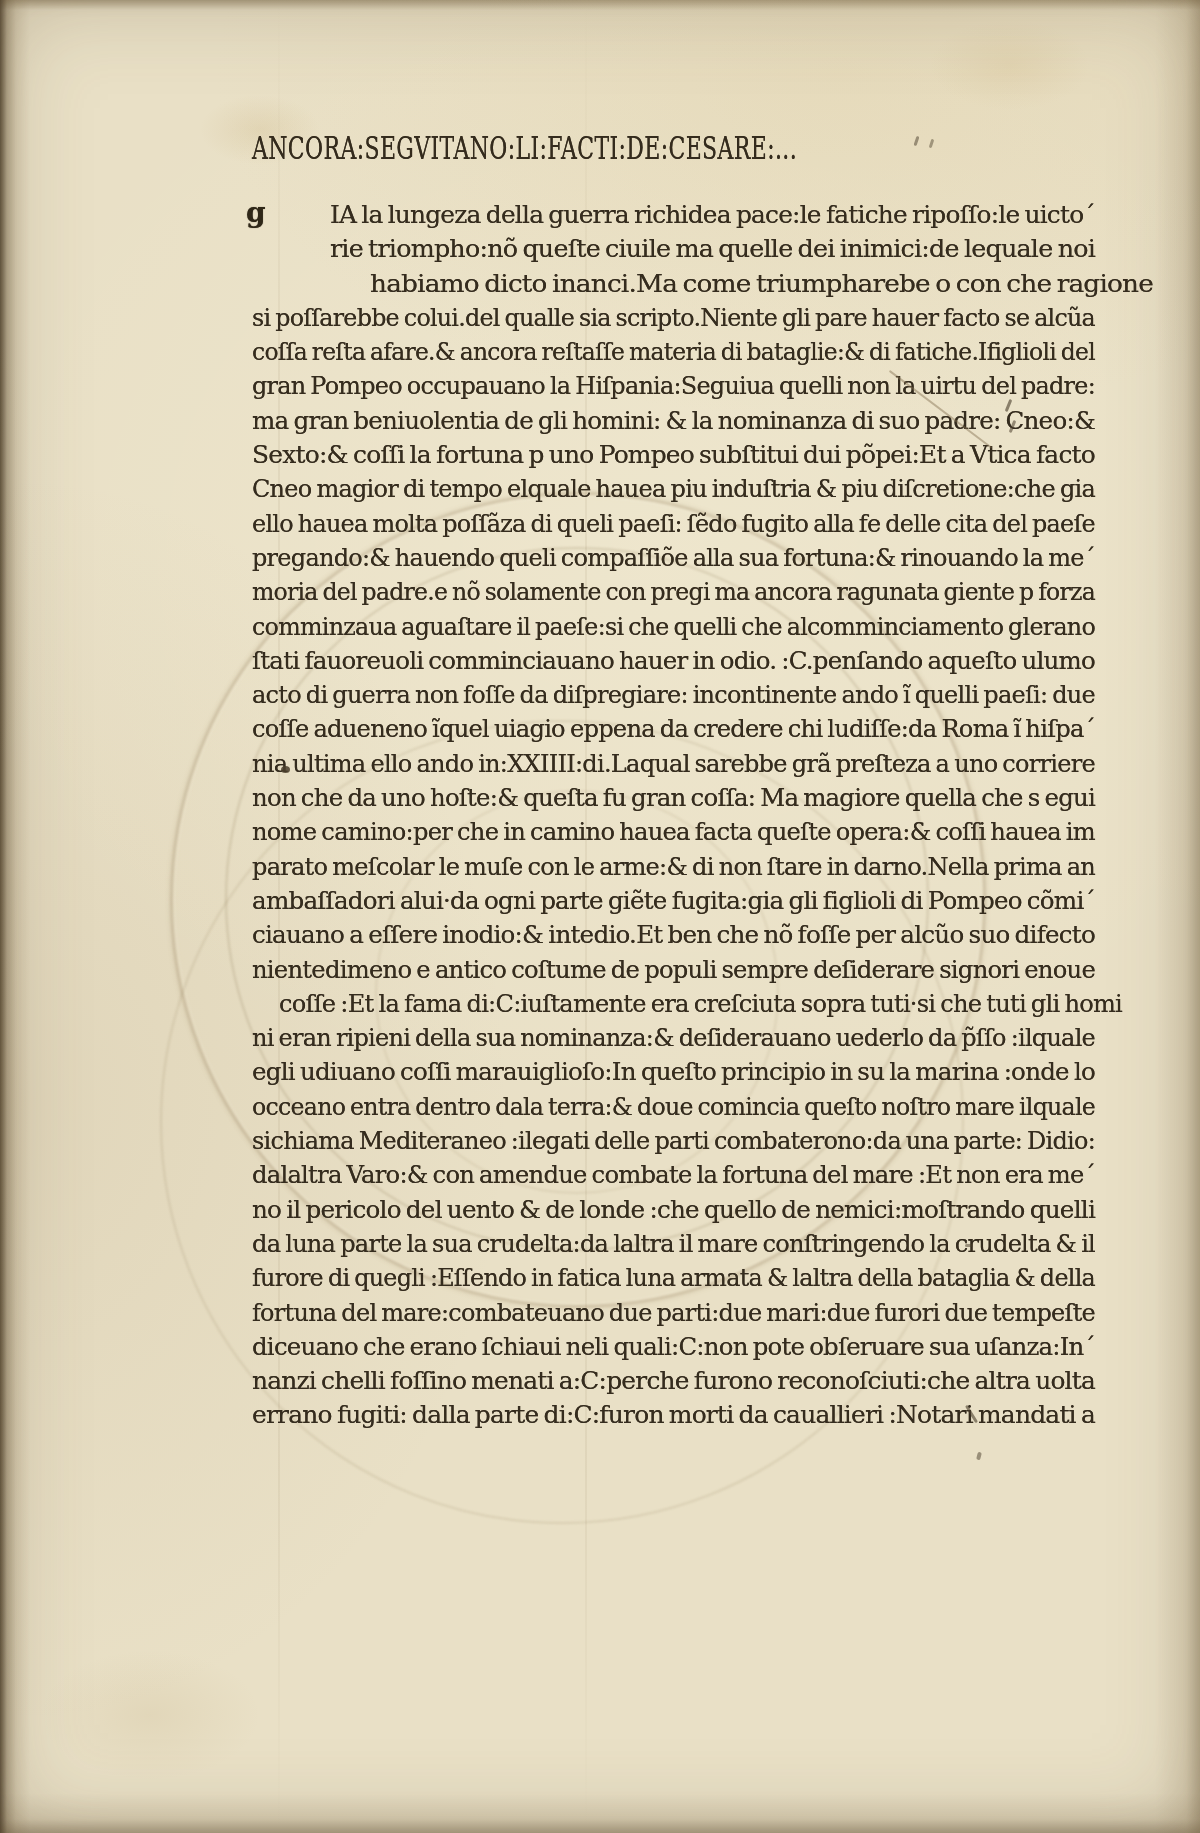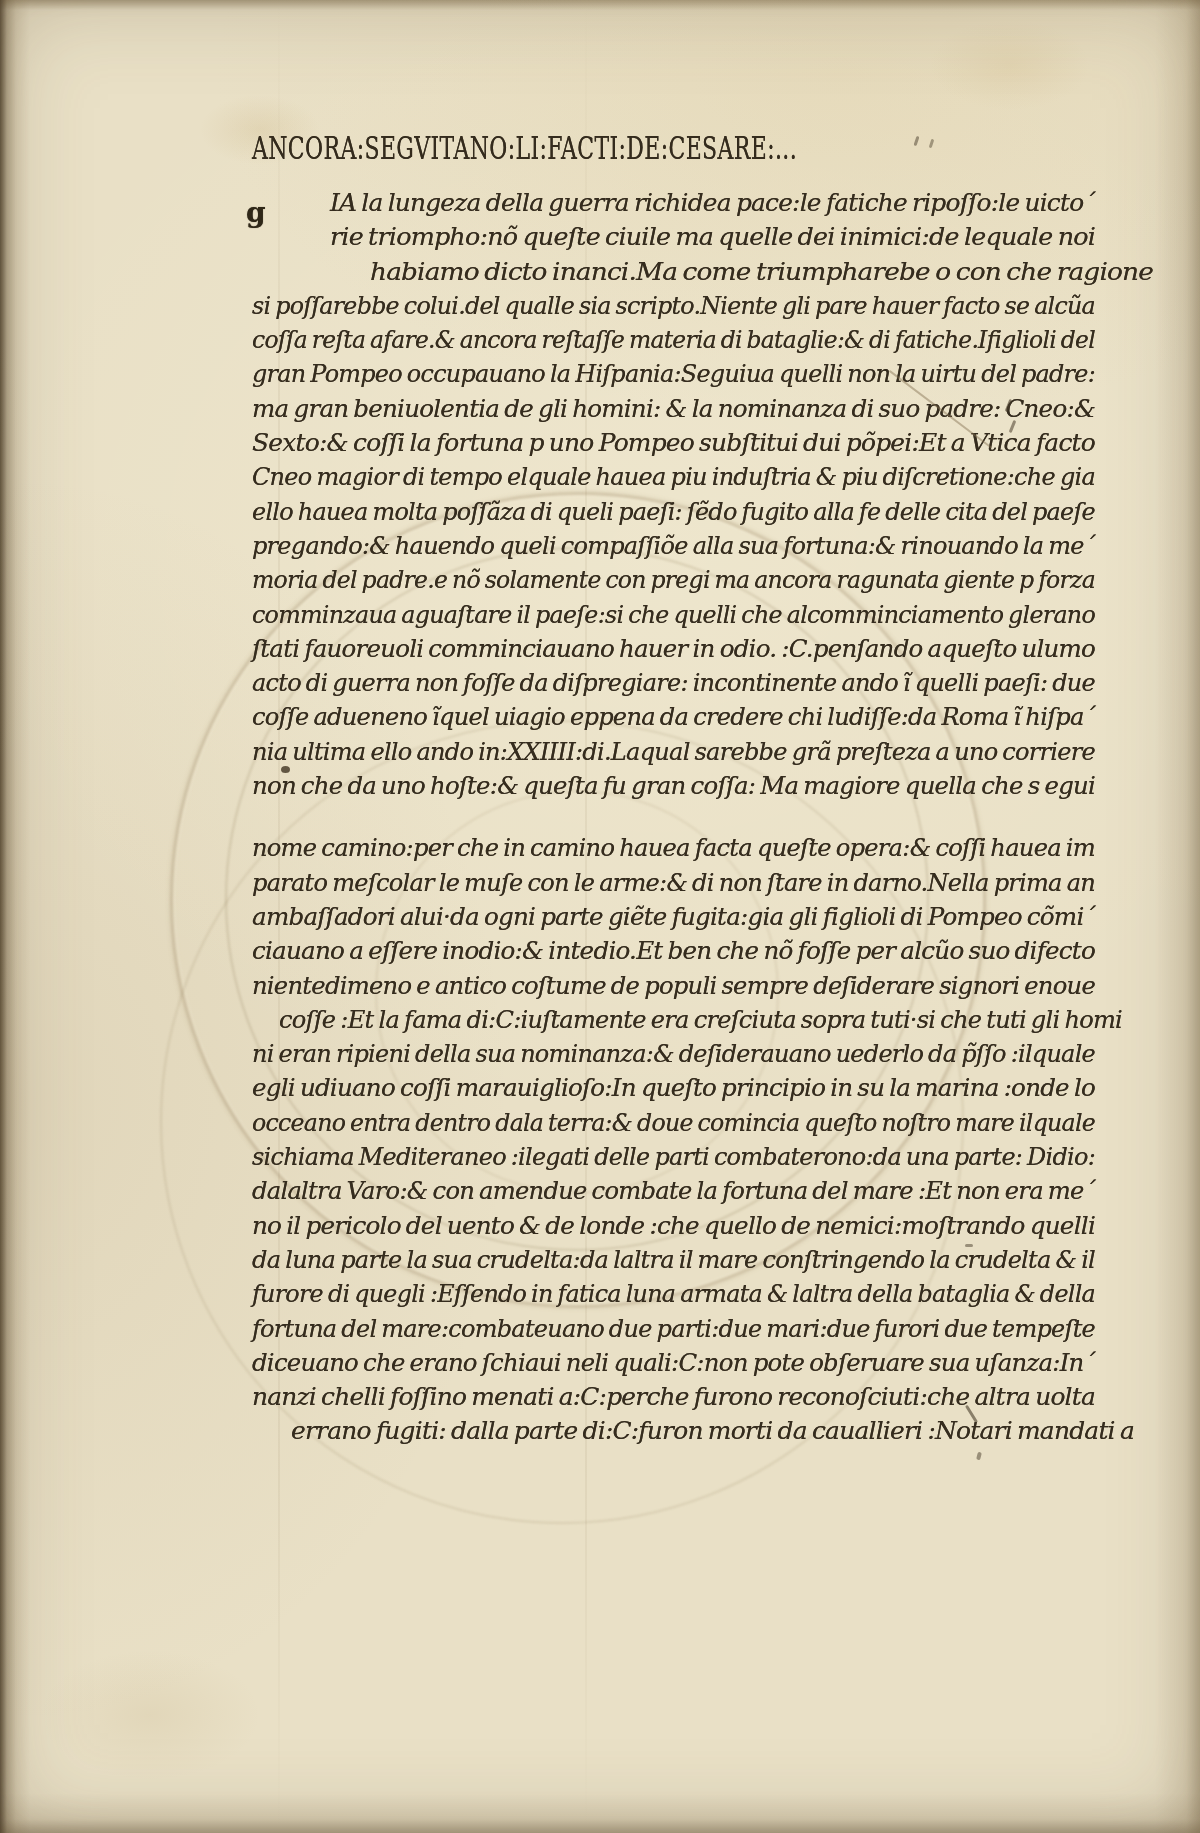--- a/index.html
+++ b/index.html
@@ -23,21 +23,21 @@
     background:linear-gradient(180deg, rgba(0,0,0,0), rgba(140,120,85,0.10) 20%, rgba(140,120,85,0.10) 80%, rgba(0,0,0,0));}
   .heading{
     position:absolute;left:252px;top:130px;
     font-size:31px;letter-spacing:0.5px;white-space:nowrap;display:inline-block;
     transform-origin:0 50%;color:#342b1d;text-shadow:0 0 0.7px rgba(52,43,29,0.85);
   }
   .guide-letter{
     position:absolute;left:246px;top:196px;font-size:28px;font-weight:bold;
     color:#2f2718;text-shadow:0 0 0.8px rgba(47,39,24,0.9);
   }
-  .textblock{position:absolute;left:252px;top:186px;width:860px;font-style:italic;}
+  .textblock{position:absolute;left:252px;top:198px;width:860px;}
   .textline{
     display:block;height:34.3px;line-height:34.3px;font-size:25px;
     letter-spacing:-0.8px;word-spacing:-2px;white-space:nowrap;
     text-shadow:0 0 0.6px rgba(53,44,30,0.85);
   }
   .textline > span{display:inline-block;white-space:nowrap;transform-origin:0 50%;}
   
   .wm{position:absolute;border-radius:50%;pointer-events:none;filter:blur(1px);}
   .wm.outer {left:170px;top:492px;width:810px;height:810px;border:3px solid rgba(138,117,80,0.26);
      box-shadow:0 0 4px rgba(160,140,100,0.25), inset 0 0 4px rgba(255,250,230,0.35);}
@@ -81,38 +81,38 @@
       <div class="textline" style="padding-left: 0px;"><span style="transform: scaleX(0.961317);">Cneo magior di tempo elquale hauea piu induſtria &amp; piu diſcretione:che gia</span></div>
       <div class="textline" style="padding-left: 0px;"><span style="transform: scaleX(0.957853);">ello hauea molta poſſãza di queli paeſi: ſẽdo fugito alla fe delle cita del paeſe</span></div>
       <div class="textline" style="padding-left: 0px;"><span style="transform: scaleX(0.961163);">pregando:&amp; hauendo queli compaſſiõe alla sua fortuna:&amp; rinouando la me´</span></div>
       <div class="textline" style="padding-left: 0px;"><span style="transform: scaleX(0.942146);">moria del padre.e nõ solamente con pregi ma ancora ragunata giente p forza</span></div>
       <div class="textline" style="padding-left: 0px;"><span style="transform: scaleX(0.952509);">comminzaua aguaſtare il paeſe:si che quelli che alcomminciamento glerano</span></div>
       <div class="textline" style="padding-left: 0px;"><span style="transform: scaleX(0.980981);">ſtati fauoreuoli comminciauano hauer in odio. :C.penſando aqueſto ulumo</span></div>
       <div class="textline" style="padding-left: 0px;"><span style="transform: scaleX(0.961386);">acto di guerra non foſſe da diſpregiare: incontinente ando ĩ quelli paeſi: due</span></div>
       <div class="textline" style="padding-left: 0px;"><span style="transform: scaleX(0.967593);">coſſe adueneno ĩquel uiagio eppena da credere chi ludiſſe:da Roma ĩ hiſpa´</span></div>
       <div class="textline" style="padding-left: 0px;"><span style="transform: scaleX(0.963945);">nia ultima ello ando in:XXIIII:di.Laqual sarebbe grã preſteza a uno corriere</span></div>
       <div class="textline" style="padding-left: 0px;"><span style="transform: scaleX(0.977126);">non che da uno  hoſte:&amp; queſta fu gran coſſa: Ma magiore quella che s egui</span></div>
-      <div class="textline" style="padding-left: 0px; margin-top: 28px;"><span style="transform: scaleX(0.968618);">nome camino:per che in camino hauea facta queſte opera:&amp; coſſi hauea im</span></div>
+      <div class="textline" style="padding-left: 0px;"><span style="transform: scaleX(0.968618);">nome camino:per che in camino hauea facta queſte opera:&amp; coſſi hauea im</span></div>
       <div class="textline" style="padding-left: 0px;"><span style="transform: scaleX(0.964307);">parato meſcolar le muſe con le arme:&amp; di non ſtare in darno.Nella prima an</span></div>
       <div class="textline" style="padding-left: 0px;"><span style="transform: scaleX(0.984202);">ambaſſadori alui·da ogni parte giẽte fugita:gia gli figlioli di Pompeo cõmi´</span></div>
       <div class="textline" style="padding-left: 0px;"><span style="transform: scaleX(0.985587);">ciauano a eſſere inodio:&amp; intedio.Et ben che nõ foſſe per alcũo suo difecto</span></div>
       <div class="textline" style="padding-left: 0px;"><span style="transform: scaleX(0.971968);">nientedimeno e antico coſtume de populi sempre deſiderare signori enoue</span></div>
       <div class="textline" style="padding-left: 0px; margin-left: 27px;"><span style="transform: scaleX(0.96567);">coſſe :Et la fama di:C:iuſtamente era creſciuta sopra tuti·si che tuti gli homi</span></div>
       <div class="textline" style="padding-left: 0px;"><span style="transform: scaleX(0.96053);">ni eran ripieni della sua nominanza:&amp; deſiderauano uederlo da p̃ſſo :ilquale</span></div>
       <div class="textline" style="padding-left: 0px;"><span style="transform: scaleX(0.98275);">egli udiuano coſſi marauiglioſo:In queſto principio in su la marina :onde lo</span></div>
       <div class="textline" style="padding-left: 0px;"><span style="transform: scaleX(0.94759);">occeano entra dentro dala terra:&amp; doue comincia queſto noſtro mare ilquale</span></div>
       <div class="textline" style="padding-left: 0px;"><span style="transform: scaleX(0.95988);">sichiama Mediteraneo :ilegati delle parti combaterono:da una parte: Didio:</span></div>
       <div class="textline" style="padding-left: 0px;"><span style="transform: scaleX(0.970342);">dalaltra Varo:&amp; con amendue combate la fortuna del mare :Et non era me´</span></div>
       <div class="textline" style="padding-left: 0px;"><span style="transform: scaleX(0.987029);">no il pericolo del uento &amp; de londe :che quello de nemici:moſtrando quelli</span></div>
       <div class="textline" style="padding-left: 0px;"><span style="transform: scaleX(0.963394);">da luna parte la sua crudelta:da laltra il mare conſtringendo la crudelta &amp; il</span></div>
       <div class="textline" style="padding-left: 0px;"><span style="transform: scaleX(0.955325);">furore di quegli :Eſſendo in fatica luna armata &amp; laltra della bataglia &amp; della</span></div>
       <div class="textline" style="padding-left: 0px;"><span style="transform: scaleX(0.961146);">fortuna del mare:combateuano due parti:due mari:due furori due tempeſte</span></div>
       <div class="textline" style="padding-left: 0px;"><span style="transform: scaleX(0.976684);">diceuano che erano ſchiaui neli quali:C:non pote obſeruare sua uſanza:In´</span></div>
       <div class="textline" style="padding-left: 0px;"><span style="transform: scaleX(0.9957);">nanzi chelli foſſino menati a:C:perche furono reconoſciuti:che altra uolta</span></div>
-      <div class="textline" style="padding-left: 0px; margin-left: 39px;"><span style="transform: scaleX(0.997522);">errano fugiti: dalla parte di:C:furon morti da cauallieri :Notari mandati a</span></div>
+      <div class="textline" style="padding-left: 0px;"><span style="transform: scaleX(0.997522);">errano fugiti: dalla parte di:C:furon morti da cauallieri :Notari mandati a</span></div>
     </div>
 
   <div class="speck" style="left:890px;top:370px;width:128px;height:2px;transform:rotate(37deg);transform-origin:0 0;background:rgba(130,110,80,0.45);"></div>
   <div class="speck" style="left:281px;top:766px;width:9px;height:7px;border-radius:50%;opacity:0.85;"></div>
   <div class="speck" style="left:1007px;top:399px;width:3px;height:13px;transform:rotate(22deg);opacity:0.6;"></div>
   <div class="speck" style="left:1011px;top:420px;width:3px;height:13px;transform:rotate(22deg);opacity:0.55;"></div>
   <div class="speck" style="left:915px;top:136px;width:3px;height:10px;transform:rotate(18deg);opacity:0.5;"></div>
   <div class="speck" style="left:930px;top:139px;width:3px;height:9px;transform:rotate(18deg);opacity:0.45;"></div>
   <div class="speck" style="left:965px;top:1244px;width:8px;height:3px;opacity:0.5;"></div>
   <div class="speck" style="left:970px;top:1404px;width:3px;height:20px;transform:rotate(-32deg);opacity:0.6;"></div>

